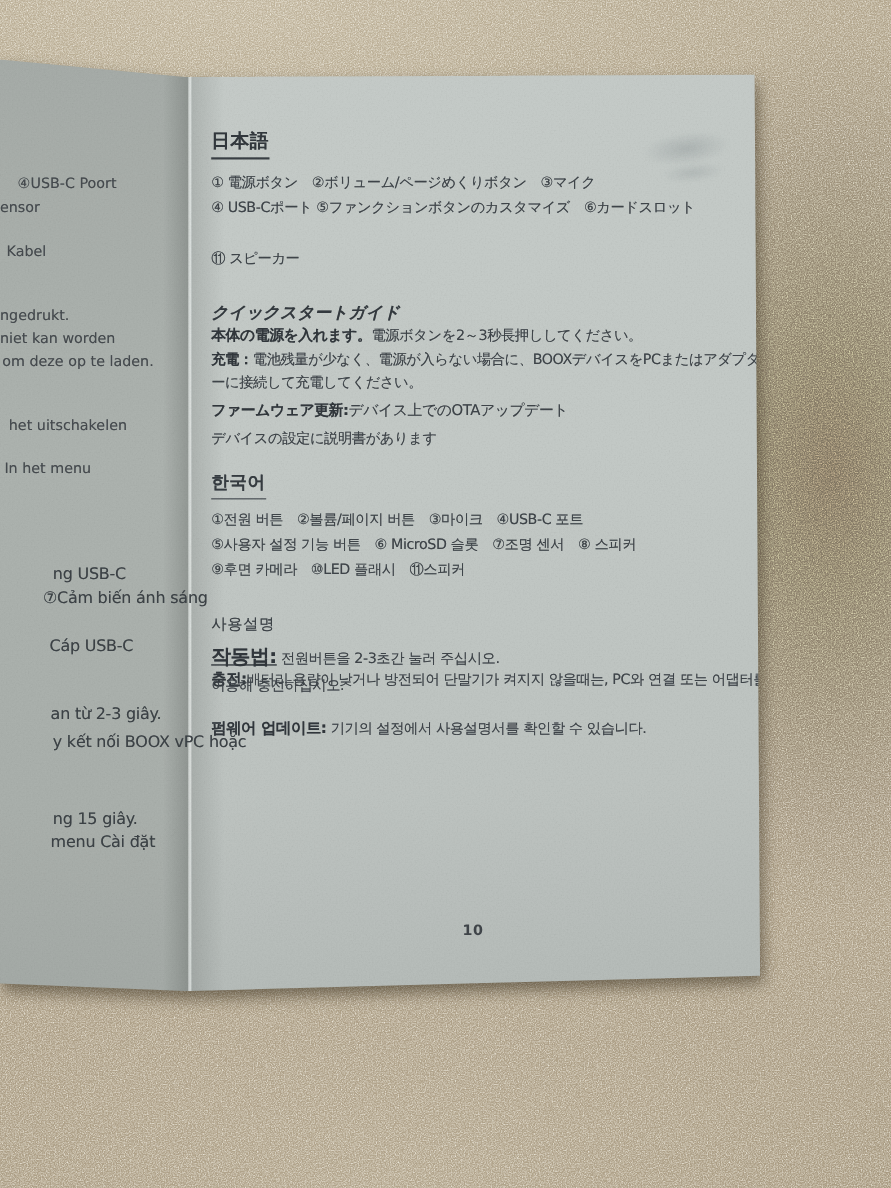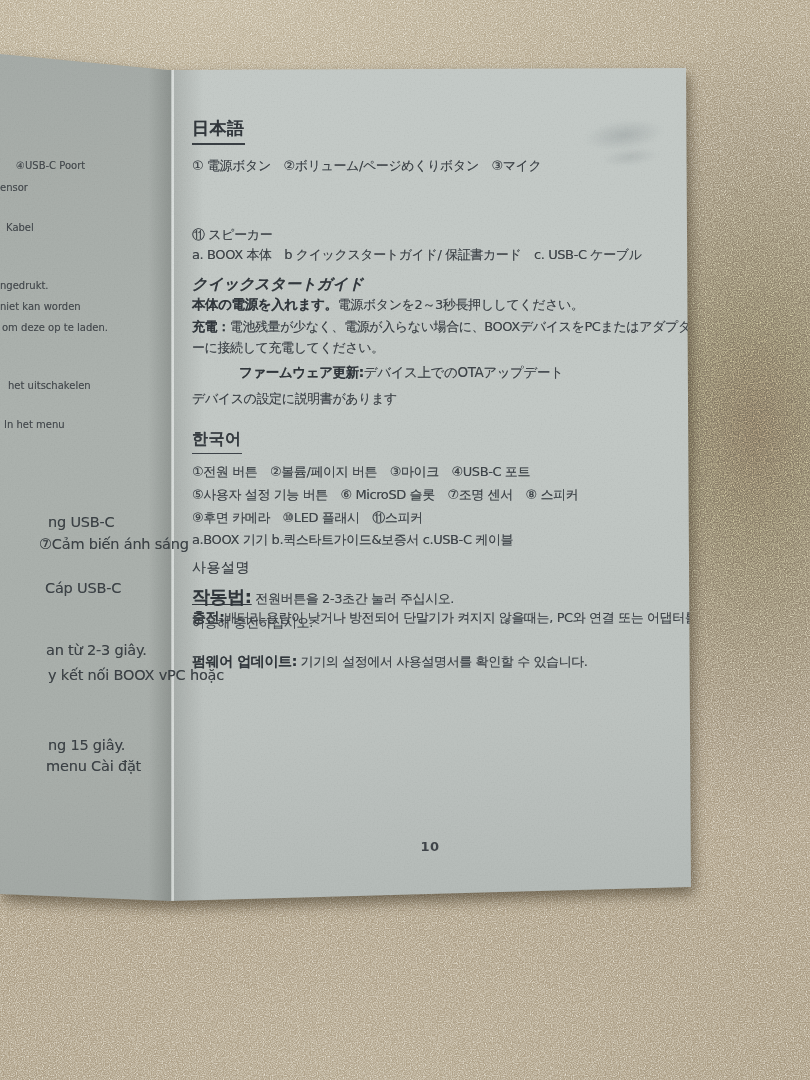--- a/index.html
+++ b/index.html
@@ -63,21 +63,21 @@
   }
   .cjk { font-size: 13px; letter-spacing: -.4px; }
   .list-line { left: 192px; }
   .qs-heading { left: 192px; top: 275px; font-size: 15px; font-weight: bold; font-style: italic; color: #343a3f; letter-spacing: .3px; }
   .usage-heading { left: 192px; top: 559px; font-size: 14px; color: #3c4247; letter-spacing: .5px; }
   .body-line b { color: #31373c; text-align: center; }
   .pagenum { left: 170px; top: 839px; width: 520px; text-align: center;
     font-size: 13px; font-weight: bold; color: #40454a; letter-spacing: .5px; }
 
   
-  .frag { color: #464b4f; font-size: 10px; white-space: nowrap; text-shadow: 0 0 .6px rgba(70,75,79,.5); }
+  .frag { color: #464b4f; font-size: 13px; white-space: nowrap; text-shadow: 0 0 .6px rgba(70,75,79,.5); }
   .frag-vn { color: #3c4246; font-size: 14.5px; letter-spacing: -.2px; padding-left: 48px; }
 </style>
 </head>
 <body>
 
 <div class="abs carpet"></div>
 <svg class="abs sparkle" width="810" height="1080">
   <defs>
     <filter id="sparkleNoise" x="0" y="0" width="100%" height="100%">
       <feTurbulence type="fractalNoise" baseFrequency="0.85" numOctaves="2" seed="7" stitchTiles="stitch"></feTurbulence>
@@ -113,37 +113,36 @@
     <div class="abs frag frag-vn" style="left:-9px; top:536px;">⑦Cảm biến ánh sáng</div>
     <div class="abs frag frag-vn" style="left:-3px; top:580px;">Cáp USB-C</div>
     <div class="abs frag frag-vn" style="left:-2px; top:642px;">an từ 2-3 giây.</div>
     <div class="abs frag frag-vn" style="left:0px;  top:667px;">y kết nối BOOX vPC hoặc</div>
     <div class="abs frag frag-vn" style="left:0px;  top:737px;">ng 15 giây.</div>
     <div class="abs frag frag-vn" style="left:-2px; top:758px;">menu Cài đặt</div>
 
     <div class="abs ink jp-heading">日本語</div>
 
     <div class="abs ink cjk list-line" style="top:157px;">① 電源ボタン　②ボリューム/ページめくりボタン　③マイク</div>
+    <div class="abs ink cjk list-line" style="top:180px;">④ USB-Cポート ⑤ファンクションボタンのカスタマイズ　⑥カードスロット</div>
     <div class="abs ink cjk list-line" style="top:226px;">⑪ スピーカー</div>
-    <div class="abs ink cjk list-line" style="top:246px;">a. BOOX 本体　b クイックスタートガイド/ 保証書カード　c. USB-C ケーブル</div>
 
     <div class="abs ink qs-heading">クイックスタートガイド</div>
 
     <div class="abs ink cjk list-line body-line" style="top:296px;"><b style="font-size:13.5px;">本体の電源を入れます。</b><span>電源ボタンを2～3秒長押ししてください。</span></div>
     <div class="abs ink cjk list-line body-line" style="top:318px;"><b>充電：</b><span>電池残量が少なく、電源が入らない場合に、BOOXデバイスをPCまたはアダプタ</span></div>
     <div class="abs ink cjk list-line body-line" style="top:339px;">ーに接続して充電してください。</div>
-    <div class="abs ink cjk list-line body-line" style="top:364px; font-size:13.5px;margin-left:47px;"><b>ファームウェア更新:</b><span>デバイス上でのOTAアップデート</span></div>
+    <div class="abs ink cjk list-line body-line" style="top:364px; font-size:13.5px;"><b>ファームウェア更新:</b><span>デバイス上でのOTAアップデート</span></div>
     <div class="abs ink cjk list-line" style="top:390px;">デバイスの設定に説明書があります</div>
 
     <div class="abs ink kr-heading">한국어</div>
 
     <div class="abs ink cjk list-line" style="top:463px;">①전원 버튼　②볼륨/페이지 버튼　③마이크　④USB-C 포트</div>
     <div class="abs ink cjk list-line" style="top:509px;">⑨후면 카메라　⑩LED 플래시　⑪스피커</div>
     <div class="abs ink cjk list-line" style="top:486px;">⑤사용자 설정 기능 버튼　⑥ MicroSD 슬롯　⑦조명 센서　⑧ 스피커</div>
-    <div class="abs ink cjk list-line" style="top:531px;">a.BOOX 기기  b.퀵스타트가이드&amp;보증서  c.USB-C 케이블</div>
 
     <div class="abs ink usage-heading">사용설명</div>
 
     <div class="abs ink cjk list-line body-line" style="top:585px;"><b style="font-size:18px;text-decoration:underline;">작동법:</b><span> 전원버튼을 2-3초간 눌러 주십시오.</span></div>
     <div class="abs ink cjk list-line body-line" style="top:609px;"><b style="font-size:14px;">충전:</b><span>배터리 용량이 낮거나 방전되어 단말기가 켜지지 않을때는, PC와 연결 또는 어댑터를</span></div>
     <div class="abs ink cjk list-line body-line" style="top:614px;">이용해 충전하십시오.</div>
     <div class="abs ink cjk list-line body-line" style="top:653px;"><b style="font-size:14px;">펌웨어 업데이트:</b><span> 기기의 설정에서 사용설명서를 확인할 수 있습니다.</span></div>
 
     <div class="abs pagenum">10</div>
 

